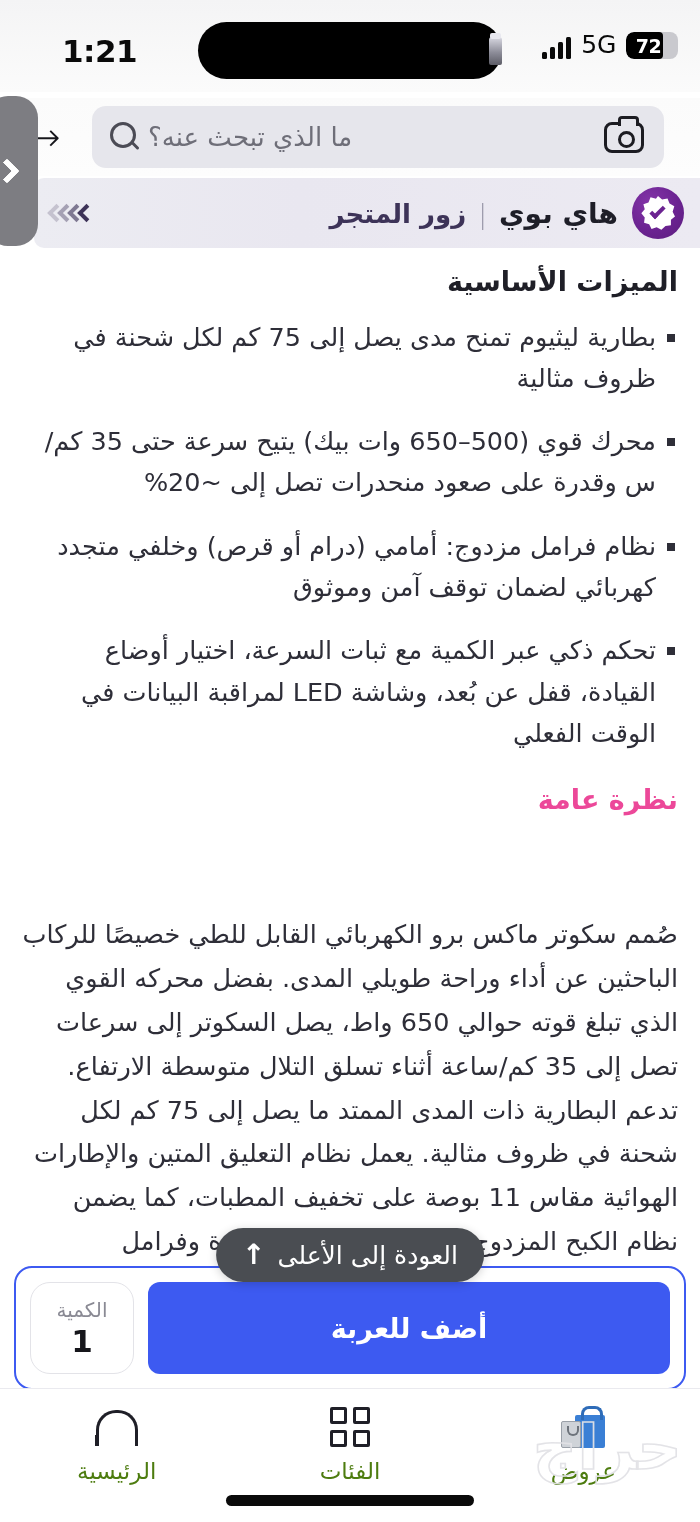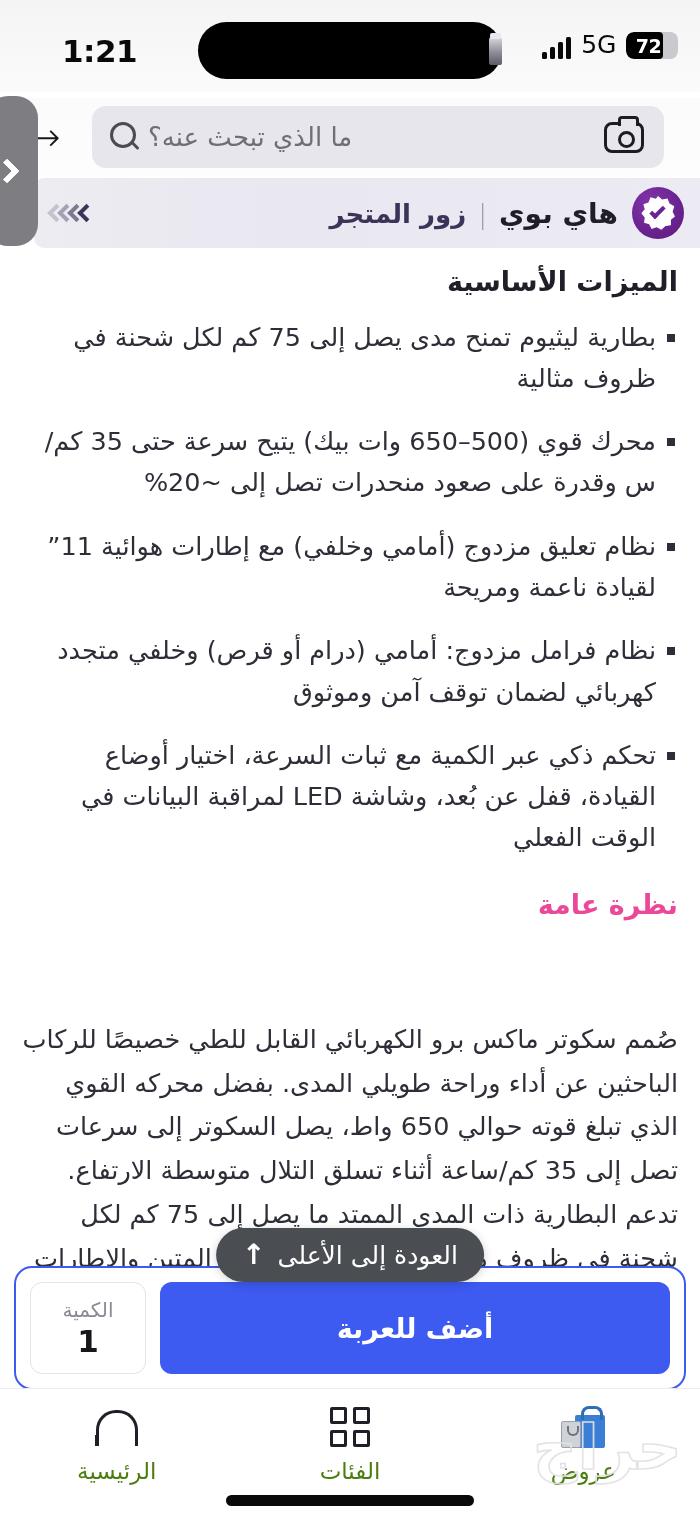--- a/index.html
+++ b/index.html
@@ -229,22 +229,22 @@
     height:124px;
     background:#fff;
     border:2px solid #3d5af1; border-radius:18px;
     z-index:25;
   }
   .sheet-inner {
     position:absolute; inset:0; display:flex; align-items:center;
     padding:0 14px; gap:14px;
   }
   .qty-box {
-    width:116px; height:92px; background:#fff;
-    border:1.5px solid #e3e3e8; border-radius:12px;
+    width:104px; height:92px; background:#fff;
+    border:1.5px solid #e3e3e8; border-radius:20px;
     display:flex; flex-direction:column; align-items:center; justify-content:center;
     gap:2px; flex:none; order:2;
   }
   .qty-label { font-size:20px; color:#8a8a94; font-weight:400; }
   .qty-value { font-size:31px; font-weight:700; color:#16161b; line-height:1.1; }
   .add-cart-btn {
     flex:1; height:92px; order:1;
     background:#3d5af1; border-radius:12px; border:none;
     display:flex; align-items:center; justify-content:center;
     color:#fff; font-size:27px; font-weight:700;
@@ -426,21 +426,20 @@
     <span class="chev"></span>
   </div>
 
   <div class="content">
 
     <div class="sec-heading">الميزات الأساسية</div>
 
     <ul class="features">
       <li>بطارية ليثيوم تمنح مدى يصل إلى 75 كم لكل شحنة في ظروف مثالية</li>
       <li>محرك قوي (500–650 وات بيك) يتيح سرعة حتى 35 كم/س وقدرة على صعود منحدرات تصل إلى ~20%</li>
-      <li>نظام تعليق مزدوج (أمامي وخلفي) مع إطارات هوائية 11” لقيادة ناعمة ومريحة</li>
       <li>نظام فرامل مزدوج: أمامي (درام أو قرص) وخلفي متجدد كهربائي لضمان توقف آمن وموثوق</li>
       <li>تحكم ذكي عبر الكمية مع ثبات السرعة، اختيار أوضاع القيادة، قفل عن بُعد، وشاشة LED لمراقبة البيانات في الوقت الفعلي</li>
     </ul>
 
     <div class="overview-heading">نظرة عامة</div>
     <div class="overview-body">صُمم سكوتر ماكس برو الكهربائي القابل للطي خصيصًا للركاب الباحثين عن أداء وراحة طويلي المدى. بفضل محركه القوي الذي تبلغ قوته حوالي 650 واط، يصل السكوتر إلى سرعات تصل إلى 35 كم/ساعة أثناء تسلق التلال متوسطة الارتفاع. تدعم البطارية ذات المدى الممتد ما يصل إلى 75 كم لكل شحنة في ظروف مثالية. يعمل نظام التعليق المتين والإطارات الهوائية مقاس 11 بوصة على تخفيف المطبات، كما يضمن نظام الكبح المزدوج - فرامل كهربائية متجددة وفرامل أسطوانية أمامية أو قرصية - تحكمًا دقيقًا في التوقف. يتيح الاتصال بالتطبيق قفلًا عن بُعد، ومثبت سرعة، وأنماط قيادة قابلة للاختيار، ومراقبة LED فورية. يتميز ماكس برو بأنه قابل للطي، وغني بالميزات، ومصمم لتحمل الاستخدام اليومي.</div>
   </div>
 
   <div class="back-to-top">
     <span class="label">العودة إلى الأعلى</span>

